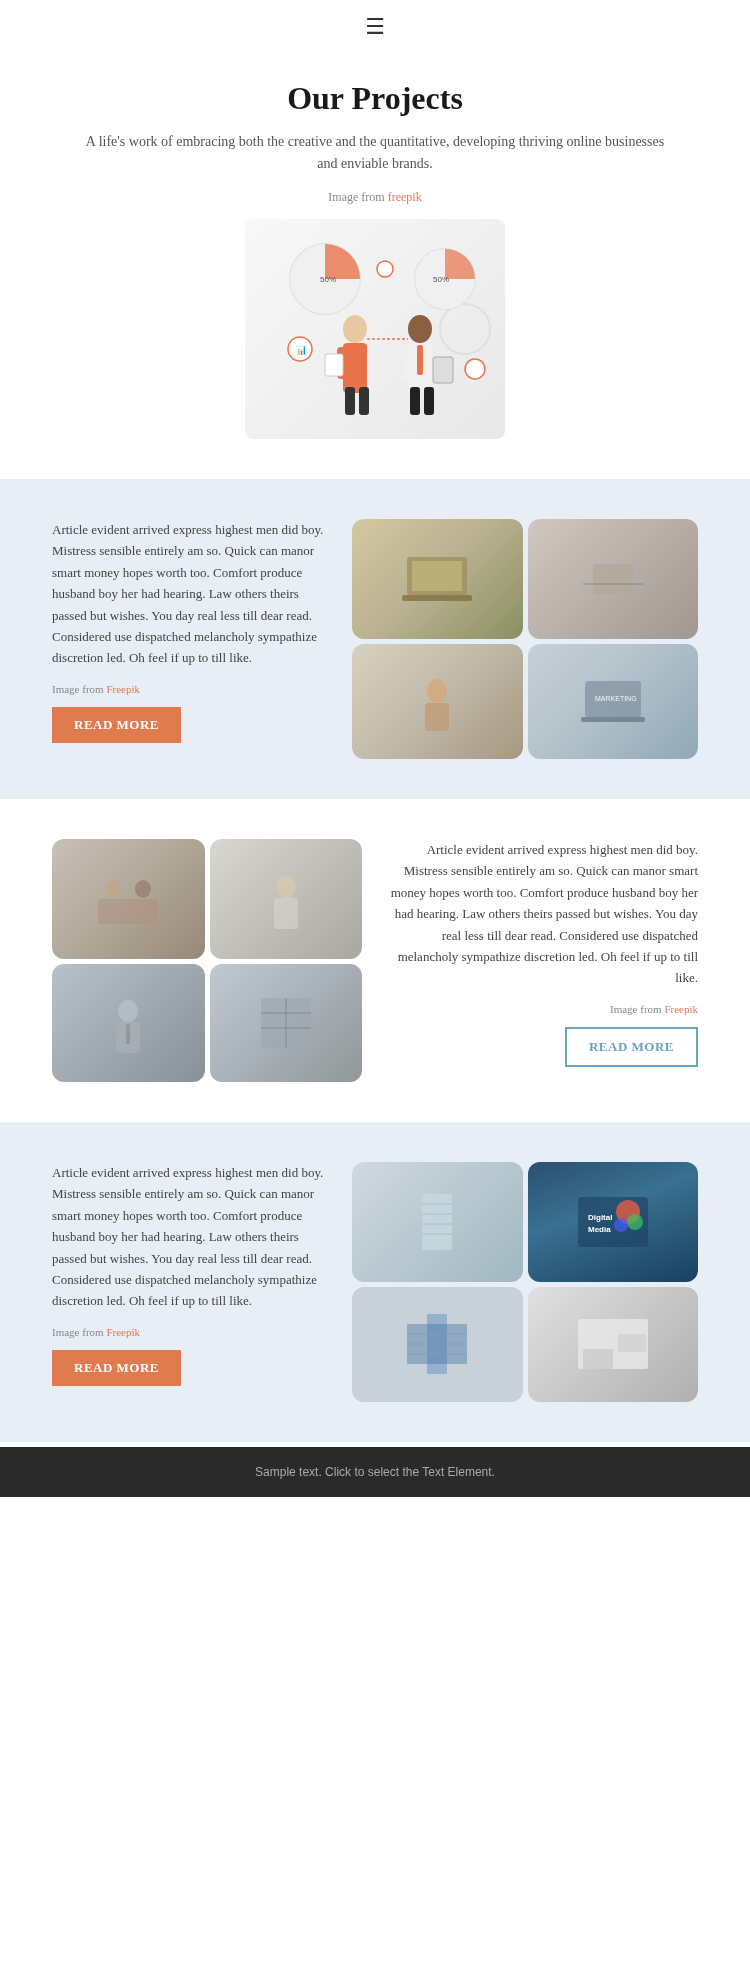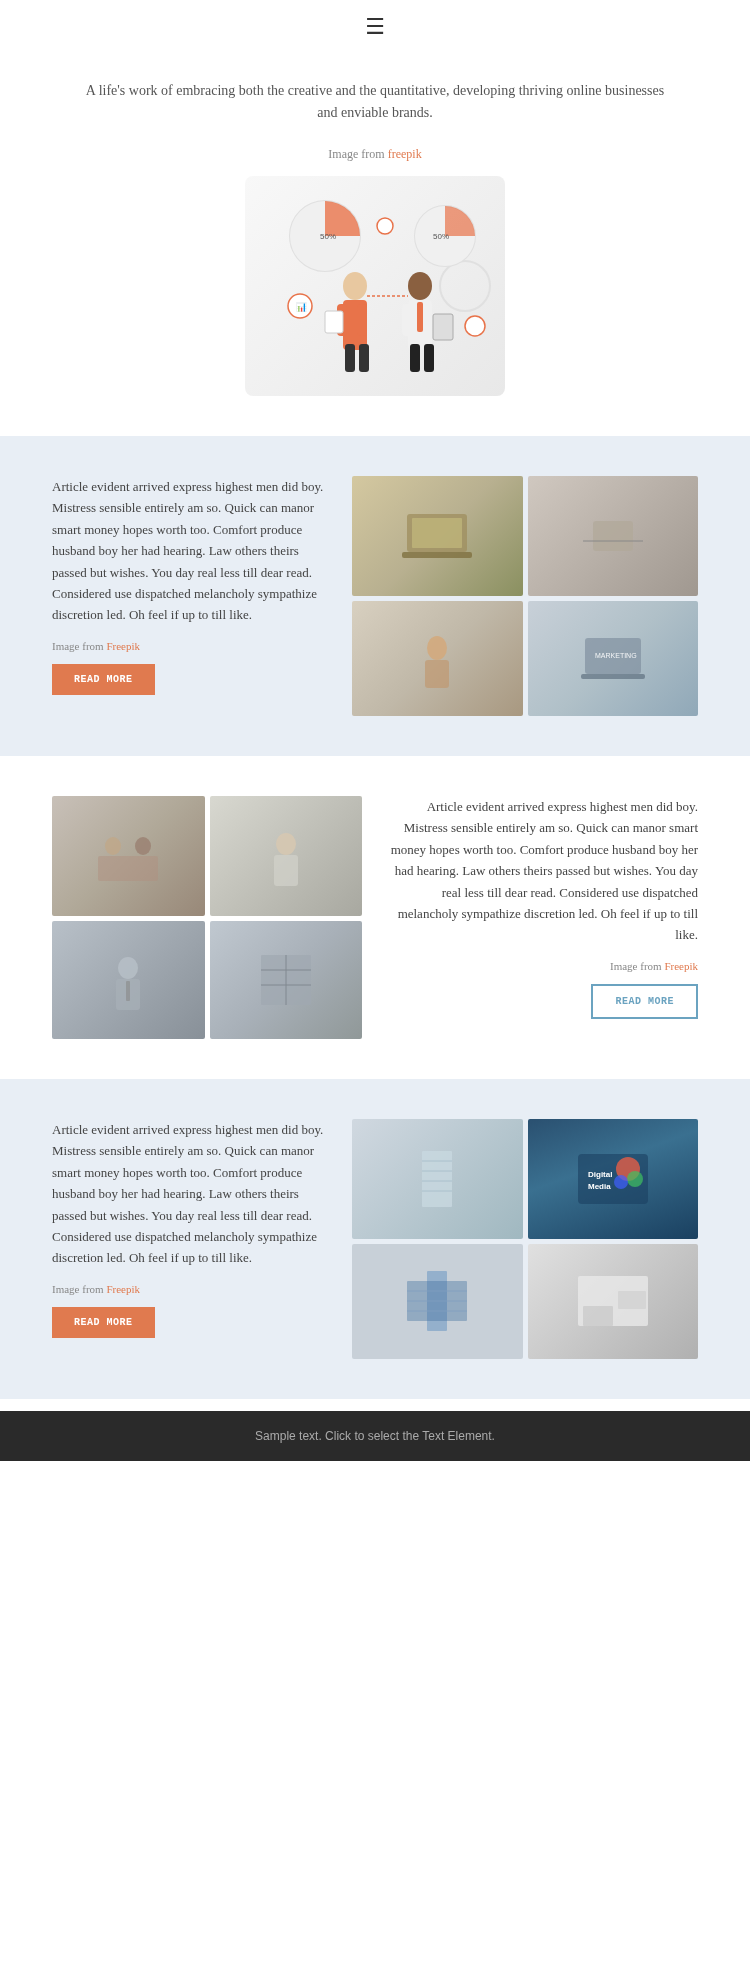--- a/index.html
+++ b/index.html
@@ -28,21 +28,21 @@
     .hero-title {
       font-size: 32px;
       font-weight: 700;
       color: #1a1a1a;
       margin-bottom: 14px;
     }
     .hero-subtitle {
       font-size: 14px;
       color: #555;
       line-height: 1.6;
-      margin-bottom: 22px;
+      margin-bottom: 14px;
     }
     .image-credit {
       font-size: 12px;
       color: #888;
       margin-bottom: 14px;
     }
     .image-credit a {
       color: #e07a4f;
       text-decoration: none;
     }
@@ -117,44 +117,44 @@
     }
     .image-credit-small a {
       color: #e07a4f;
       text-decoration: none;
     }
 
     .read-more-btn {
       display: inline-block;
       background: #e07a4f;
       color: #fff;
-      font-size: 10px;
+      font-size: 13px;
       font-weight: 600;
       padding: 10px 22px;
       border: none;
       cursor: pointer;
       letter-spacing: 0.5px;
       text-transform: uppercase;
-      font-family: Liberation Mono, monospace;
+      font-family: Liberation Serif, serif;
     }
     .read-more-btn.outline {
       background: transparent;
       color: #6ba3c0;
       border: 2px solid #6ba3c0;
     }
 
     
     .img-grid-2x2 {
       display: grid;
       grid-template-columns: 1fr 1fr;
       gap: 5px;
     }
     .img-placeholder {
       background: #c8d0d8;
-      border-radius: 2px;
+      border-radius: 12px;
       overflow: hidden;
       position: relative;
     }
     .img-placeholder.tall { height: 120px; }
     .img-placeholder.short { height: 115px; }
     .img-placeholder.med { height: 118px; }
 
     
     .img-laptop { background: linear-gradient(135deg, #d4c8a0 0%, #b8b090 50%, #8a9060 100%); }
     .img-hands { background: linear-gradient(135deg, #d0c8c0 0%, #b8b0a8 50%, #a09890 100%); }
@@ -182,31 +182,32 @@
     }
 
     
     .footer-bar {
       background: #2a2a2a;
       color: #aaa;
       text-align: center;
       padding: 18px;
       font-size: 12px;
       font-family: Arial, sans-serif;
-      margin-top: 12px;
+      margin-top: 5px;
     }
   </style>
 </head>
 <body>
 
 <nav class="top-nav">
   <span class="hamburger-icon">☰</span>
 </nav>
 
 <section class="hero-section">
+  <h1 class="hero-title">Our Projects</h1>
   <p class="hero-subtitle">A life's work of embracing both the creative and the quantitative, developing thriving online businesses and enviable brands.</p>
   <p class="image-credit">
     <span>Image from</span>
     <a href="#">freepik</a>
   </p>
 
   <div class="hero-illustration">
     <svg viewBox="0 0 240 200" xmlns="http://www.w3.org/2000/svg">
 
       <circle cx="60" cy="50" r="35" fill="none" stroke="#e0e0e0" stroke-width="2"></circle>

